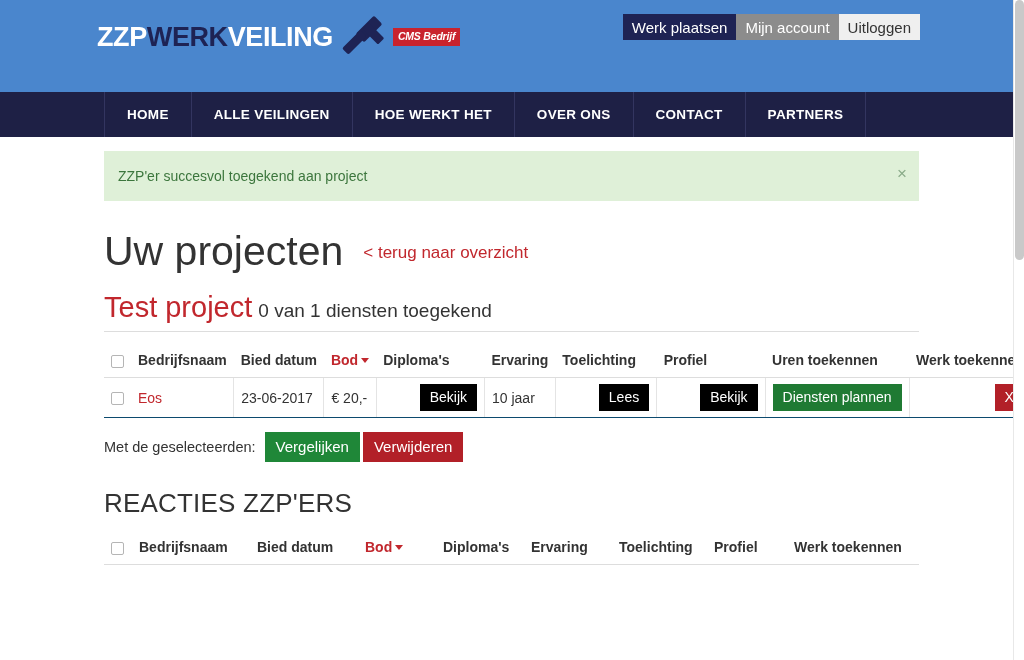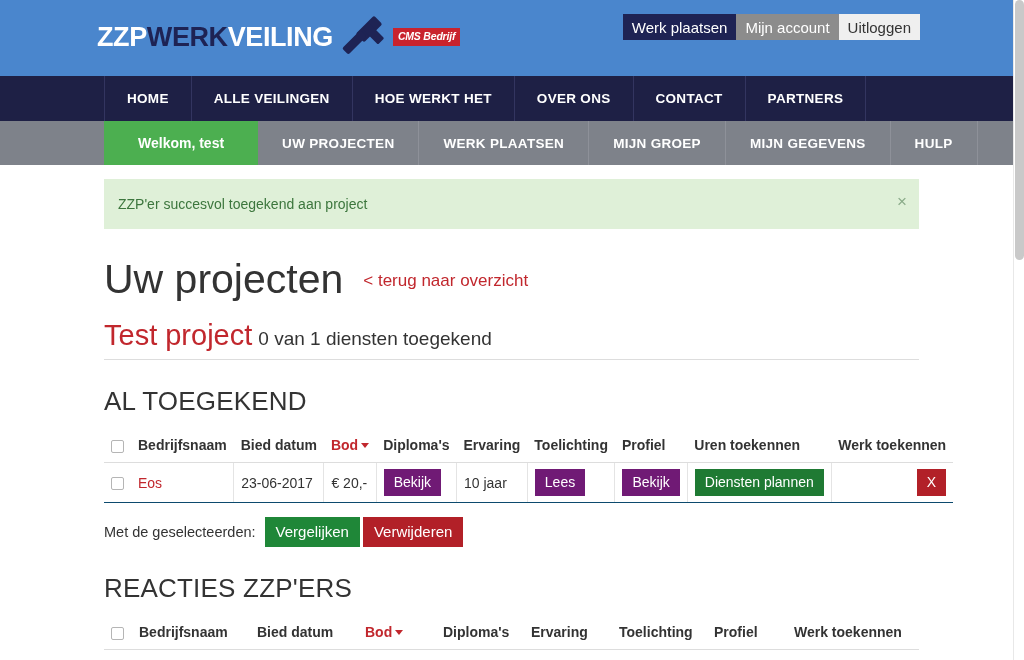--- a/index.html
+++ b/index.html
@@ -12,21 +12,21 @@
   }
   .page {
     position: relative;
     width: 1024px; height: 660px;
     overflow: hidden;
     background: #fff;
   }
 
   
   .topbar {
-    height: 76px;
+    height: 92px;
     background: #4a86cd;
     position: relative;
   }
   .logo-wrap {
     position: absolute;
     left: 97px; top: 14px;
     display: flex;
     align-items: center;
     height: 46px;
   }
@@ -247,21 +247,21 @@
     display: inline-block;
     font-size: 14px;
     padding: 6px 10px 7px 10px;
     line-height: 1;
     color: #fff;
     border: none;
     cursor: pointer;
     font-family: "Liberation Sans", sans-serif;
     white-space: nowrap;
   }
-  .btn-blue  { background: #701a75; }
+  .btn-blue  { background: #000000; margin-left: 36px; }
   .btn-green { background: #1f7a33; }
   .btn-red   { background: #b22028; }
   .btn-green2{ background: #1f8738; }
 
   .bulk {
     margin-top: 14px;
     font-size: 14.5px;
     color: #333333;
     display: flex;
     align-items: center;
@@ -328,45 +328,36 @@
 
   <nav class="mainnav">
     <div class="navitem">HOME</div>
     <div class="navitem">ALLE VEILINGEN</div>
     <div class="navitem">HOE WERKT HET</div>
     <div class="navitem">OVER ONS</div>
     <div class="navitem">CONTACT</div>
     <div class="navitem">PARTNERS</div>
   </nav>
 
-  <nav class="subnav">
-    <div class="subitem active">Welkom, test</div>
-    <div class="subitem">UW PROJECTEN</div>
-    <div class="subitem">WERK PLAATSEN</div>
-    <div class="subitem">MIJN GROEP</div>
-    <div class="subitem">MIJN GEGEVENS</div>
-    <div class="subitem">HULP</div>
-  </nav>
 
   <div class="content">
 
     <div class="alert">
       <span>ZZP'er succesvol toegekend aan project</span>
       <span class="close">×</span>
     </div>
 
     <div>
       <h1 class="page-title">Uw projecten</h1><a class="back-link">&lt; terug naar overzicht</a>
     </div>
 
     <div class="proj-head">
       <span class="proj-name">Test project</span><span class="proj-sub">0 van 1 diensten toegekend</span>
     </div>
 
-    <h2 class="section">AL TOEGEKEND</h2>
 
     <table class="tbl">
       <thead>
         <tr>
           <th class="c-cb"><span class="cb"></span></th>
           <th class="c-name">Bedrijfsnaam</th>
           <th class="c-date">Bied datum</th>
           <th class="c-bod bod"><span>Bod</span><span class="caret"></span></th>
           <th class="c-dip">Diploma's</th>
           <th class="c-erv">Ervaring</th>

